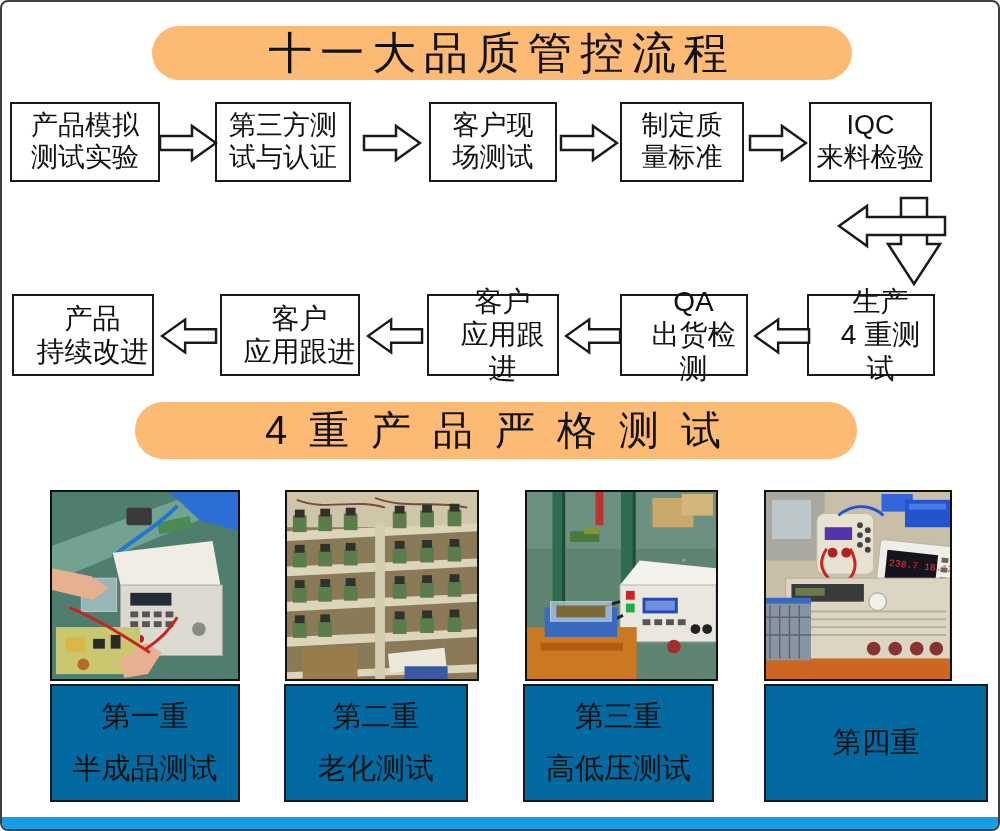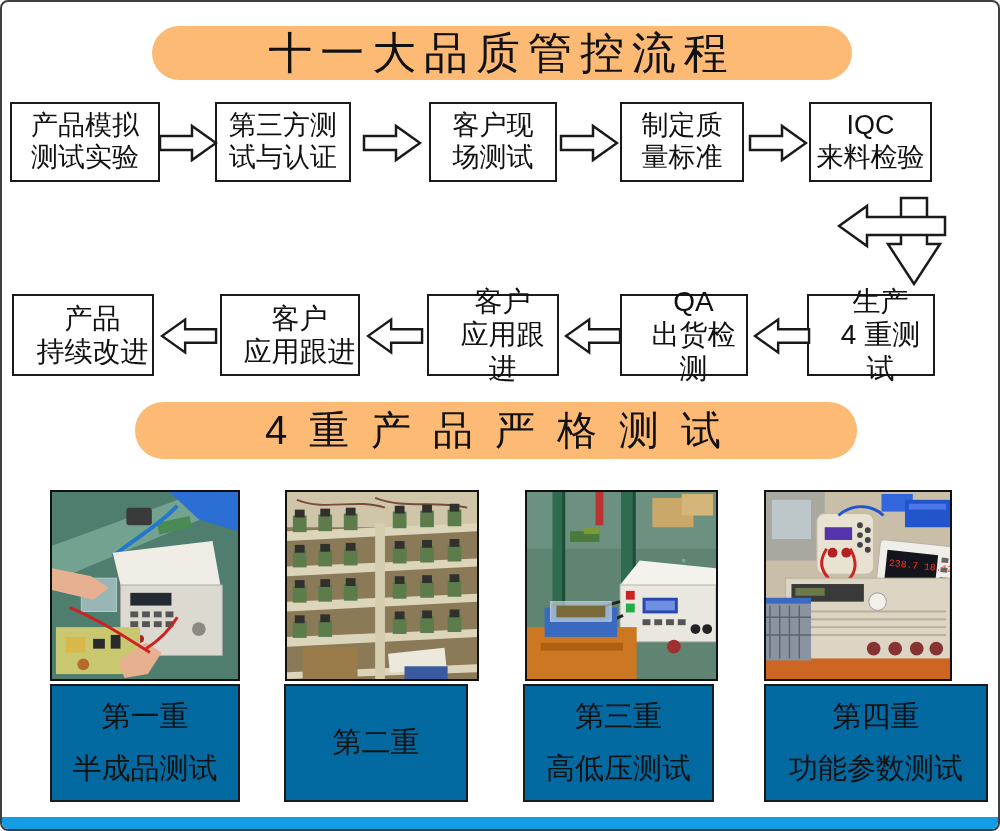--- a/index.html
+++ b/index.html
@@ -289,24 +289,24 @@
       <rect x="0" y="108" width="46" height="6" fill="#3a6abf"></rect>
     </svg>
   </div>
 
   <div class="caption" style="left:48px;width:190px;">
     <span>第一重</span>
     <span>半成品测试</span>
   </div>
   <div class="caption" style="left:282px;width:184px;">
     <span>第二重</span>
+    <span>老化测试</span>
   </div>
   <div class="caption" style="left:521px;width:191px;">
     <span>第三重</span>
     <span>高低压测试</span>
   </div>
   <div class="caption" style="left:762px;width:224px;">
     <span>第四重</span>
-    <span>功能参数测试</span>
   </div>
 
   <div id="bottom-bar"></div>
 </div>
 
 </body></html>

